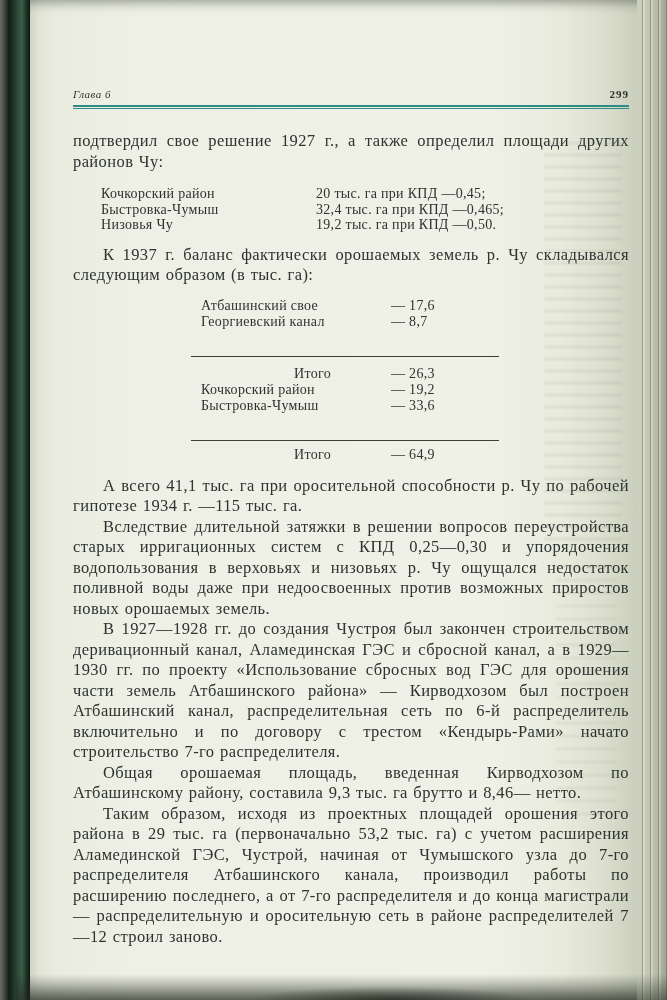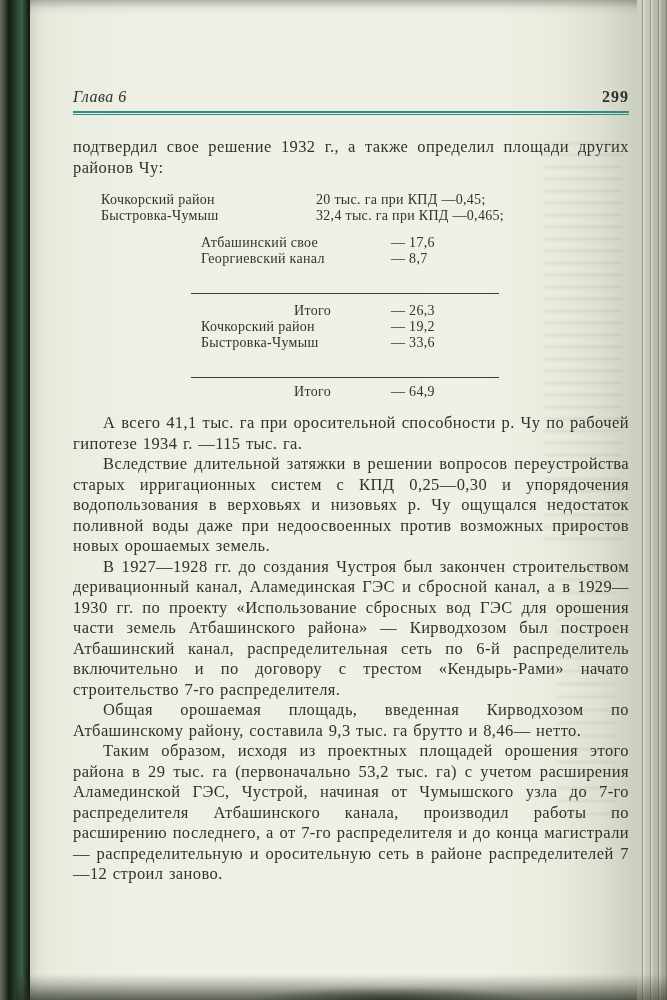--- a/index.html
+++ b/index.html
@@ -71,21 +71,21 @@
     position: absolute;
     left: 57px; top: 0;
     width: 556px;
     color: #2e3330;
   }
   .header {
     margin-top: 88px;
     display: flex;
     justify-content: space-between;
     align-items: baseline;
-    font-size: 16px;
+    font-size: 11px;
   }
   .chapter { font-style: italic; letter-spacing: .5px; }
   .pagenum { font-weight: bold; letter-spacing: 1px; }
   .rule {
     margin-top: 5px;
     height: 4px;
     border-top: 2px solid #2f8b85;
     border-bottom: 1px solid #2f8b85;
   }
 
@@ -129,33 +129,38 @@
     <div class="ghost-blot"></div>
 
     <div class="content">
 
       <div class="header">
         <span class="chapter">Глава 6</span>
         <span class="pagenum">299</span>
       </div>
       <div class="rule"></div>
 
-      <p class="para noindent first">подтвердил свое решение 1932 г., а также определил площади других районов Чу:</p>
+      <p class="para noindent first">подтвердил свое решение 1927 г., а также определил площади других районов Чу:</p>
 
       <div class="table1">
         <div class="t1row">
           <span class="t1name">Кочкорский район</span>
           <span class="t1val">20 тыс. га при КПД —0,45;</span>
         </div>
         <div class="t1row">
           <span class="t1name">Быстровка-Чумыш</span>
           <span class="t1val">32,4 тыс. га при КПД —0,465;</span>
         </div>
+        <div class="t1row">
+          <span class="t1name">Низовья Чу</span>
+          <span class="t1val">19,2 тыс. га при КПД —0,50.</span>
+        </div>
       </div>
 
+      <p class="para">К 1937 г. баланс фактически орошаемых земель р. Чу складывался следующим образом (в тыс. га):</p>
 
       <div class="table2">
         <div class="t2row">
           <span class="t2name">Атбашинский свое</span>
           <span class="t2val">— 17,6</span>
         </div>
         <div class="t2row">
           <span class="t2name">Георгиевский канал</span>
           <span class="t2val">— 8,7</span>
         </div>

